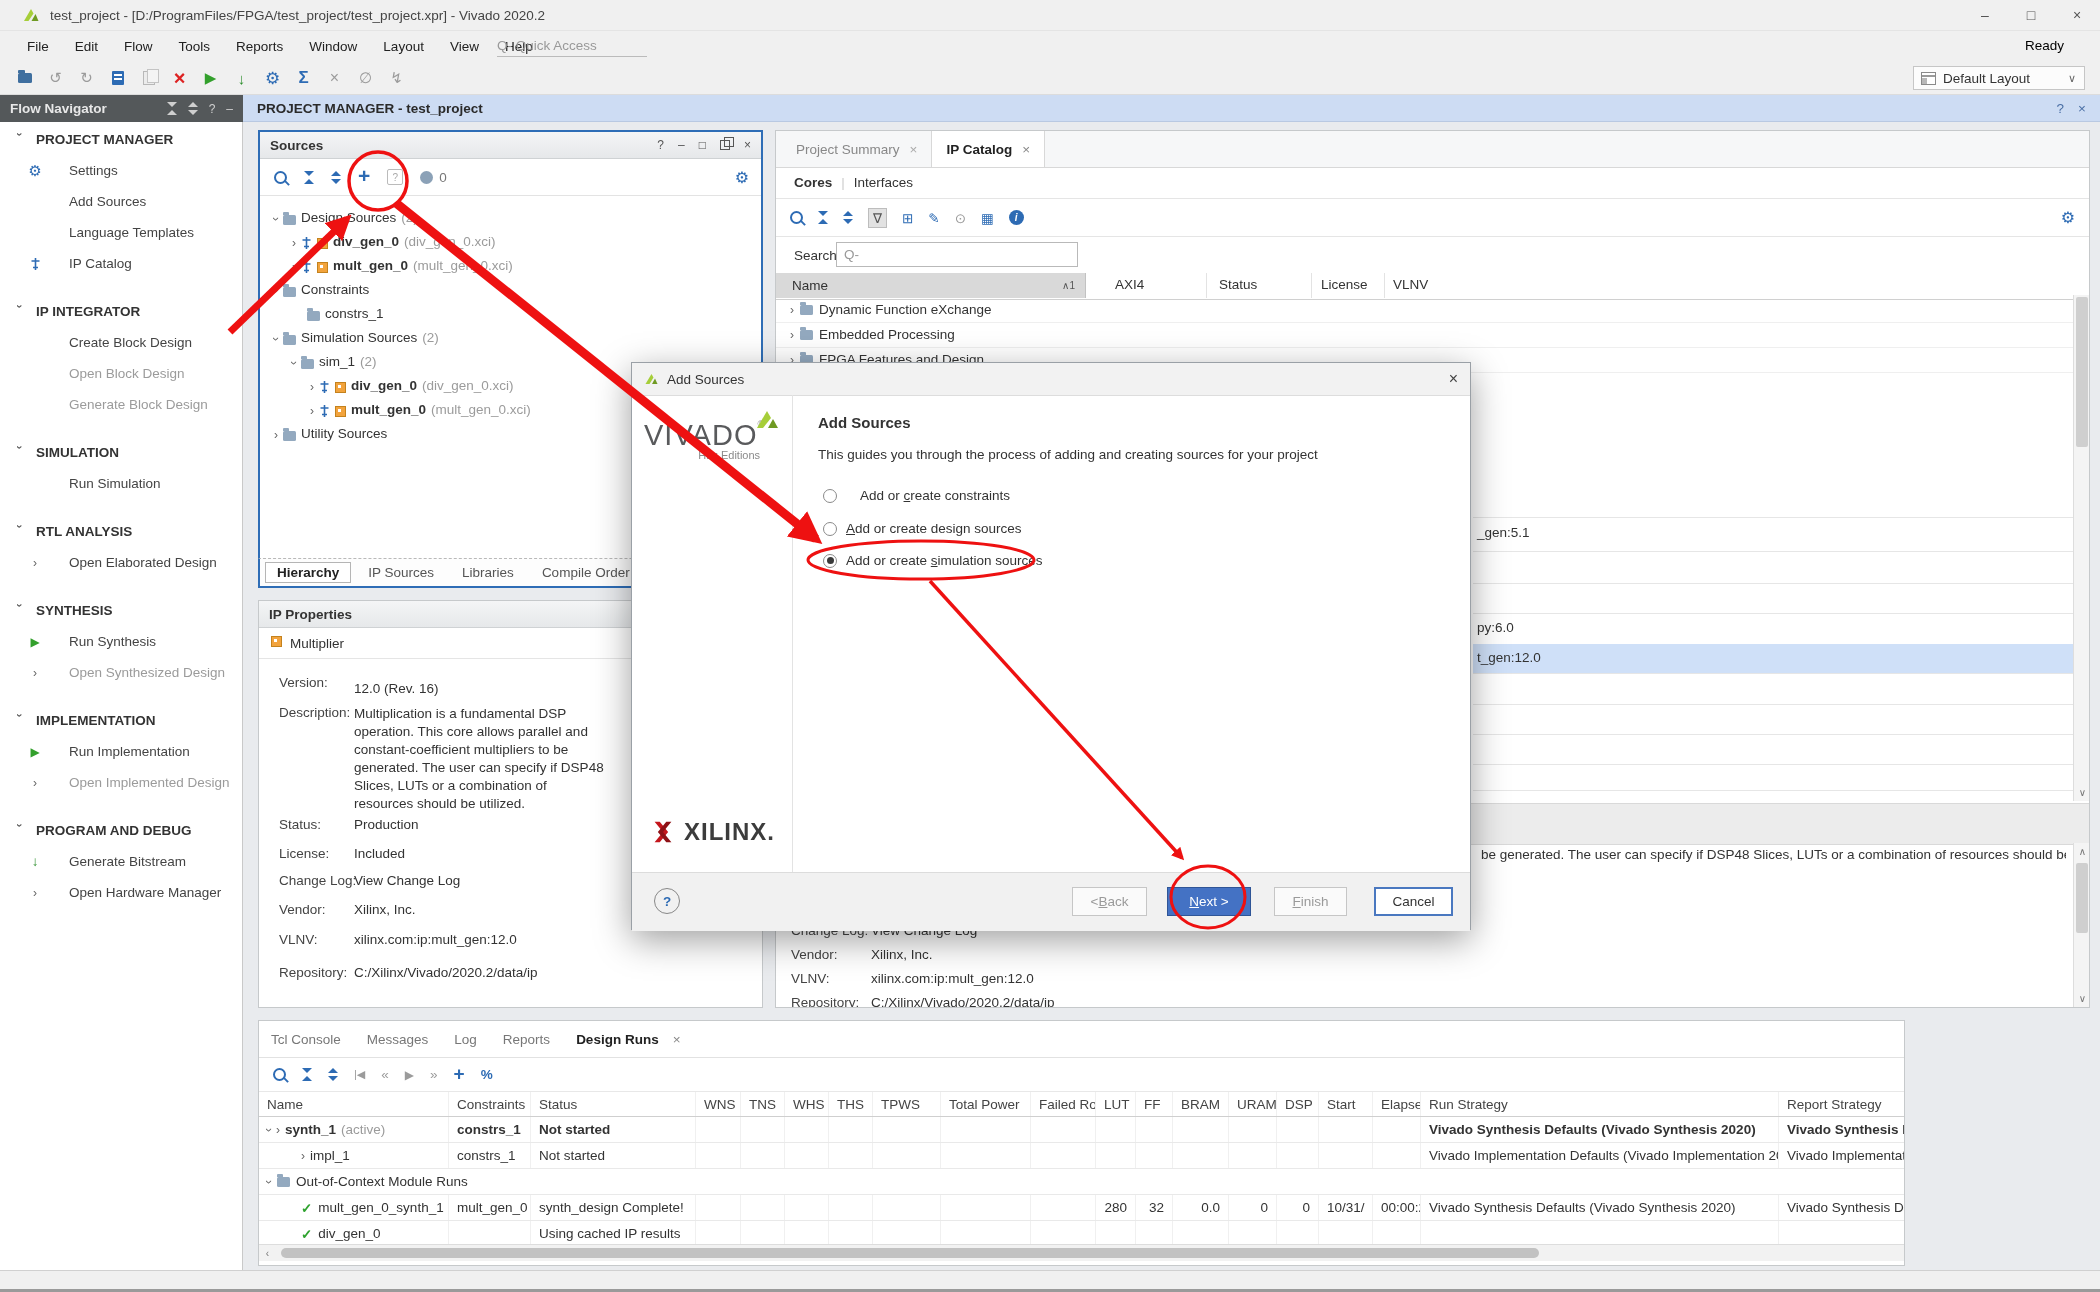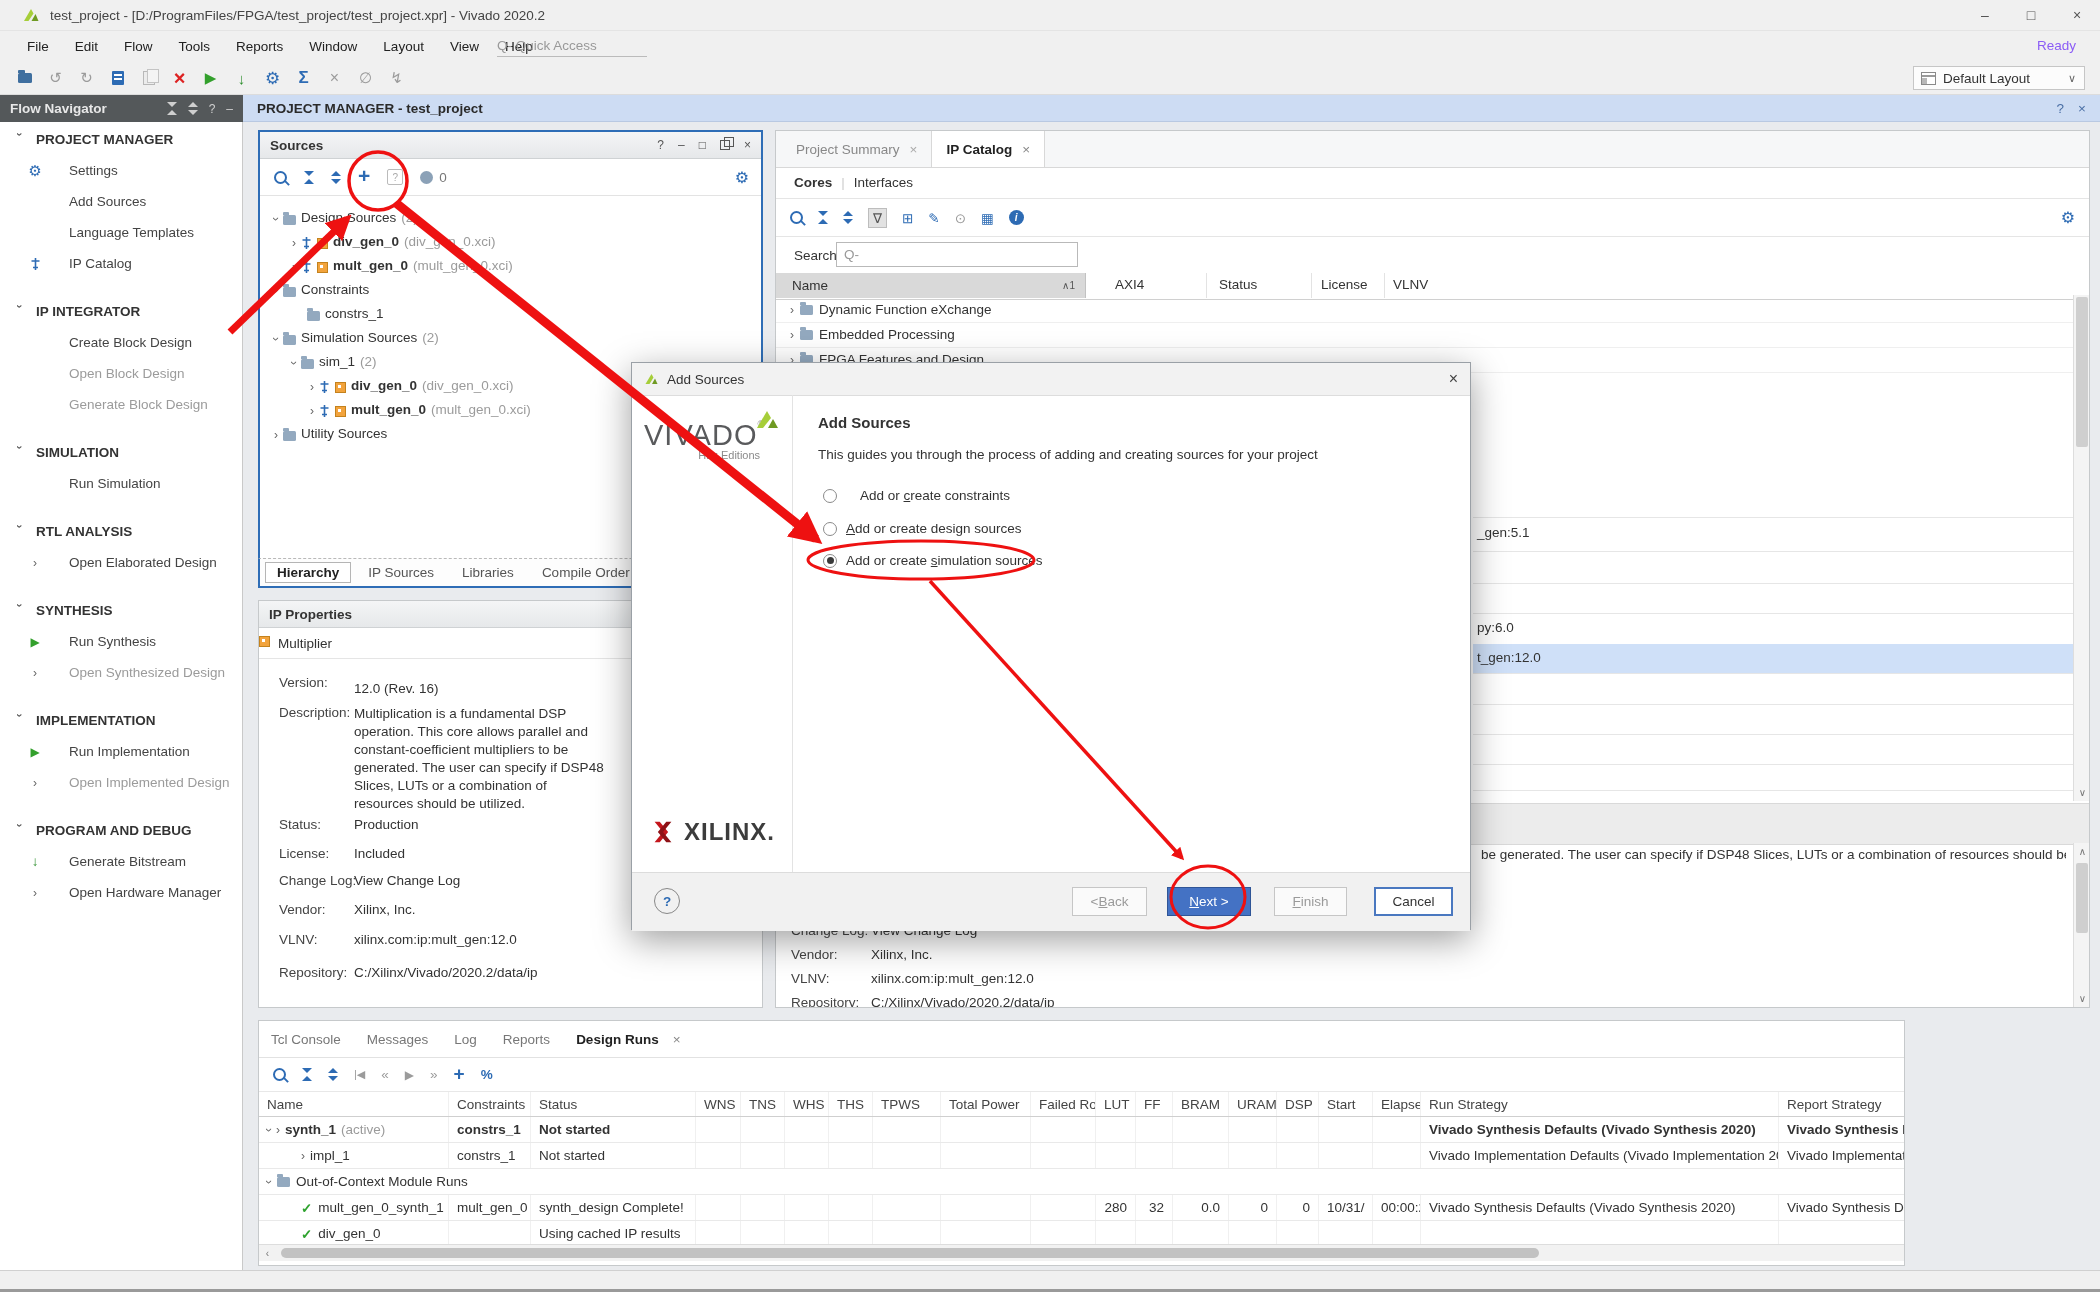--- a/index.html
+++ b/index.html
@@ -13,21 +13,21 @@
 .link{color:#2f6fc0}
 .nowrap{white-space:nowrap;overflow:hidden}
 .mn{text-decoration:underline}
 
 .titlebar{left:0;top:0;width:2100px;height:30px;background:#f0f0f0;border-bottom:1px solid #e4e4e4;display:flex;align-items:center}
 .titlebar .t{margin-left:10px;color:#444}
 .winbtn{width:46px;height:28px;display:flex;align-items:center;justify-content:center;color:#555;font-size:14px}
 .menubar{left:0;top:30px;width:2100px;height:32px;display:flex;align-items:center}
 .menuitem{padding:0 13px;color:#222}
 .qa{position:absolute;left:497px;top:38px;width:150px;color:#999;border-bottom:1px solid #bbb;padding-bottom:3px}
-.ready{position:absolute;right:24px;top:38px;color:#8b5cf6}
+.ready{position:absolute;right:36px;top:38px;color:#000000}
 .toolbar{left:0;top:62px;width:2100px;height:33px;border-bottom:1px solid #dcdcdc;display:flex;align-items:center;gap:6px;padding-left:12px;box-sizing:border-box}
 .tbi{width:25px;height:24px;display:flex;align-items:center;justify-content:center;font-size:15px}
 .layoutdd{position:absolute;left:1913px;top:66px;width:172px;height:24px;background:#fcfcfc;border:1px solid #c6c6c6;display:flex;align-items:center;gap:7px;padding-left:7px;box-sizing:border-box}
 .fnheader{left:0;top:95px;width:243px;height:27px;background:#54585a;color:#e8e8e8;display:flex;align-items:center;padding-left:10px;box-sizing:border-box}
 .fnheader .ics{margin-left:auto;display:flex;gap:11px;padding-right:10px;color:#cfcfcf;font-size:12px}
 .pmbar{left:243px;top:95px;width:1857px;height:27px;background:#cddcf3;border-bottom:1px solid #b9c9e2;display:flex;align-items:center;padding-left:14px;box-sizing:border-box}
 .pmbar .ics{margin-left:auto;display:flex;gap:14px;padding-right:14px;color:#4a6fa5}
 .mainbg{left:243px;top:122px;width:1857px;height:1148px;background:#e9ebee}
 
 .sidebar{left:0;top:122px;width:243px;height:1148px;background:#fff;border-right:1px solid #c9c9c9;box-sizing:border-box;padding-top:2px}
@@ -73,21 +73,21 @@
 
 .panel-title{height:26px;background:linear-gradient(#f4f5f6,#e6e8ea);border-bottom:1px solid #cfd2d4;display:flex;align-items:center;padding:0 10px}
 .sources{left:258px;top:130px;width:505px;height:458px;background:#fff;border:2px solid #2e6db6;box-sizing:border-box}
 .s-tools{height:36px;border-bottom:1px solid #e3e3e3;display:flex;align-items:center;gap:17px;padding-left:14px;color:#2d6bb4}
 .s-tree{padding-top:5px}
 .trow{height:24px;display:flex;align-items:flex-end;gap:5px}
 .s-tabs{position:absolute;left:258px;top:558px;width:505px;height:30px;background:#fdfdfd;border-top:1px dashed #b9b9b9;display:flex;align-items:center;gap:6px;padding-left:5px;box-sizing:border-box;border-left:2px solid #2e6db6;border-right:2px solid #2e6db6;border-bottom:2px solid #2e6db6}
 .s-tab{padding:2px 11px;color:#555}
 .s-tab.act{border:1px solid #b5b5b5;background:#fff;font-weight:bold;color:#222}
 .ipprops{left:258px;top:600px;width:505px;height:408px;background:#fff;border:1px solid #c6c9cb;box-sizing:border-box;overflow:hidden}
-.p-name{height:30px;border-bottom:1px solid #e5e5e5;display:flex;align-items:center;gap:8px;}
+.p-name{height:30px;border-bottom:1px solid #e5e5e5;display:flex;align-items:center;gap:8px;padding-left:12px}
 .prop-l{position:absolute;left:20px;color:#444}
 .prop-v{position:absolute;left:95px;color:#333}
 
 .catalog{left:775px;top:130px;width:1315px;height:878px;background:#fff;border:1px solid #c6c9cb;box-sizing:border-box;overflow:hidden}
 .c-tabs{position:absolute;left:0;top:0;width:100%;height:36px;background:#f6f7f8;border-bottom:1px solid #d8d8d8;display:flex;align-items:stretch}
 .c-tab{display:flex;align-items:center;gap:10px;padding:0 14px;color:#888}
 .c-tab.act{background:#fff;border-left:1px solid #d8d8d8;border-right:1px solid #d8d8d8;color:#222;font-weight:bold}
 .c-subtabs{position:absolute;left:0;top:36px;width:100%;height:32px;border-bottom:1px solid #e5e5e5;display:flex;align-items:center;gap:9px;padding-left:18px;box-sizing:border-box}
 .c-tools{position:absolute;left:0;top:68px;width:100%;height:38px;border-bottom:1px solid #e5e5e5;display:flex;align-items:center;gap:15px;padding-left:14px;box-sizing:border-box;color:#2d6bb4}
 .c-search{position:absolute;left:0;top:106px;width:100%;height:36px;display:flex;align-items:center}

